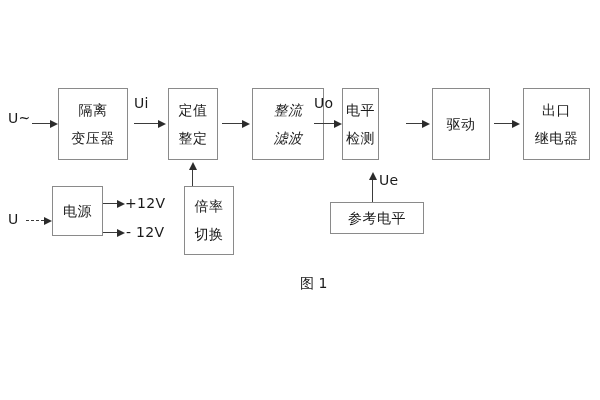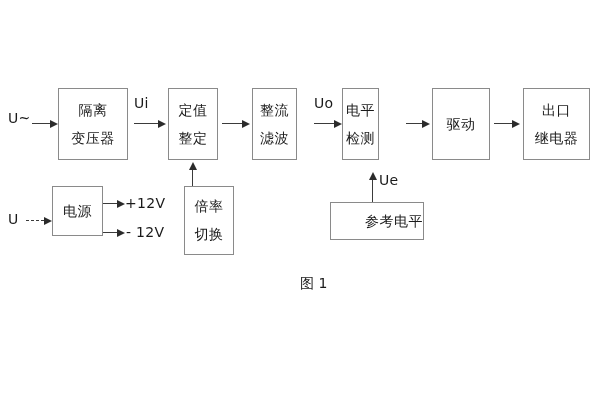--- a/index.html
+++ b/index.html
@@ -127,21 +127,21 @@
   <div class="box" style="left:168px; top:88px; width:50px; height:72px;">
     <span class="line">定值</span>
     <span class="line">整定</span>
   </div>
 
   <div class="arrow-h" style="left:222px; top:119px; width:28px;">
     <div class="shaft"></div>
     <div class="head"></div>
   </div>
 
-  <div class="box" style="left:252px; top:88px; width:45px; height:72px;">
+  <div class="box" style="left:252px; top:88px; width:72px; height:72px;font-style:italic;">
     <span class="line">整流</span>
     <span class="line">滤波</span>
   </div>
 
   <div class="label" style="left:314px; top:95px;">Uo</div>
 
   <div class="arrow-h" style="left:314px; top:119px; width:28px;">
     <div class="shaft"></div>
     <div class="head"></div>
   </div>
@@ -203,19 +203,19 @@
     <div class="shaft"></div>
   </div>
 
   <div class="arrow-v" style="left:368px; top:172px; height:30px;">
     <div class="head"></div>
     <div class="shaft"></div>
   </div>
 
   <div class="label" style="left:379px; top:172px;">Ue</div>
 
-  <div class="box" style="left:330px; top:202px; width:94px; height:38px;align-items:flex-end;">
+  <div class="box" style="left:330px; top:202px; width:94px; height:32px;">
     <span class="line">参考电平</span>
   </div>
 
   <div class="caption" style="left:300px; top:263px;">图 1</div>
 
 </div>
 
 </body></html>

